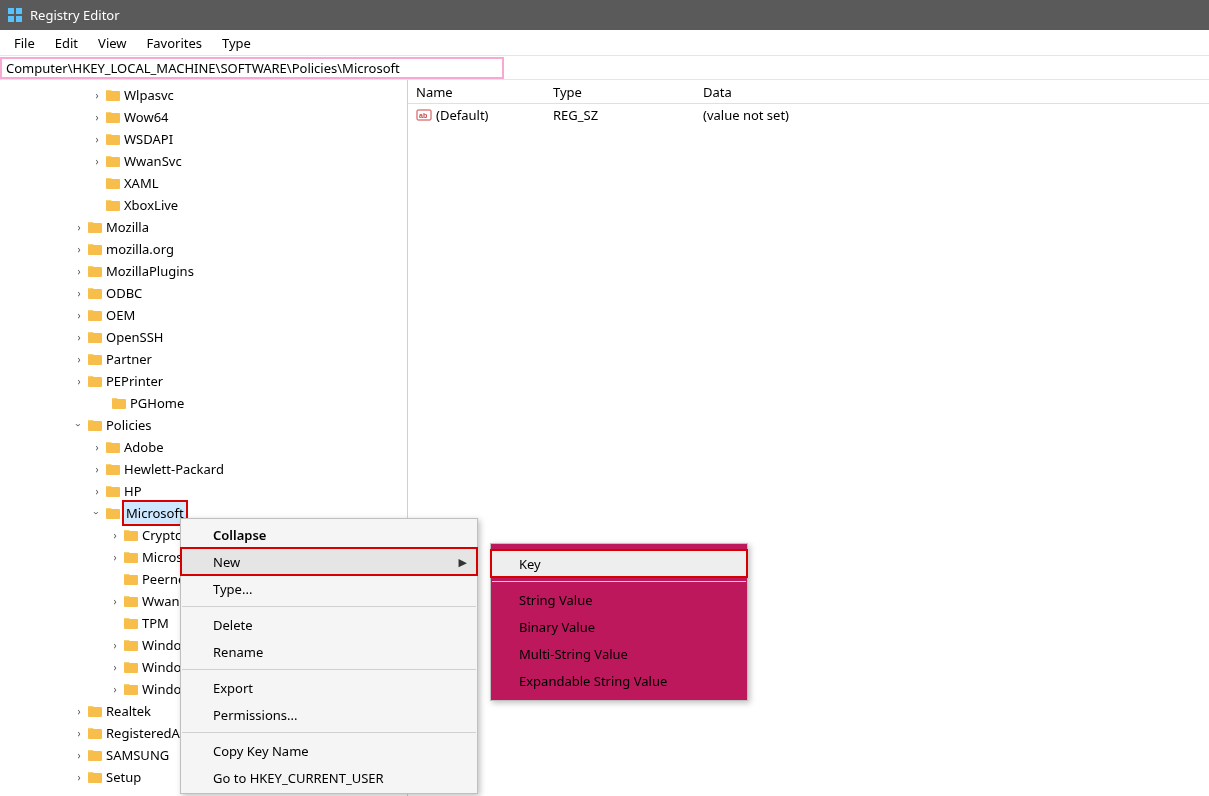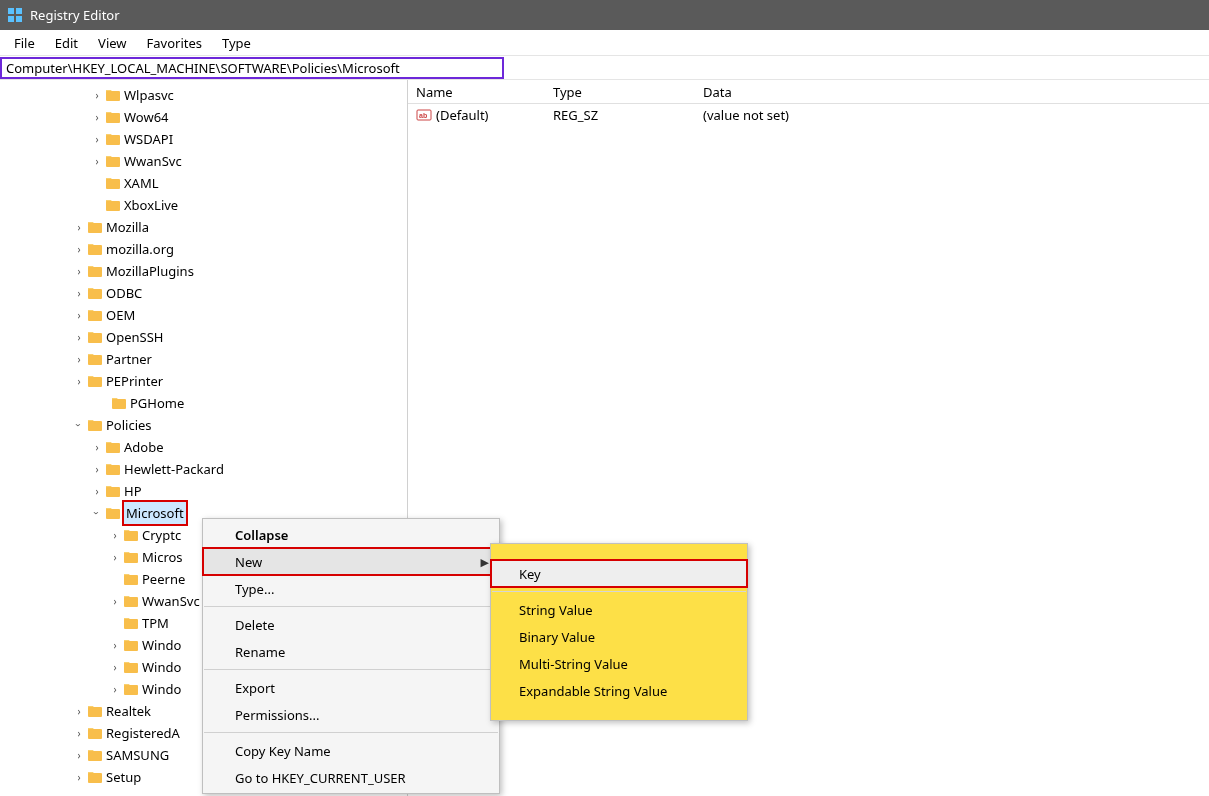--- a/index.html
+++ b/index.html
@@ -42,21 +42,21 @@
   .addressbar {
     height: 24px;
     display:flex;
     align-items:center;
     border-bottom:1px solid #e5e5e5;
     position:relative;
   }
   .address-input {
     flex:0 0 504px;
     height:22px;
-    border: 2px solid #6d28d9;
+    border: 2px solid #f9a8d4;
     font-size:13px;
     font-family:inherit;
     padding: 1px 4px;
     outline:none;
     margin-left:0;
   }
   .content {
     display:flex;
     height: calc(796px - 30px - 26px - 24px);
   }
@@ -142,25 +142,25 @@
   }
   .ctx-item.bold { font-weight:600;}
   .ctx-item.red-box { outline:2px solid #d60000; outline-offset:-1px; background:#e5e5e5; }
   .ctx-sep { height:1px; background:#d0d0d0; margin:4px 1px; }
   .ctx-arrow {
     position:absolute; right:10px;
     font-size:11px;color:#333;
   }
   .submenu {
     position:absolute;
-    background:#fde047;
+    background:#be185d;
     border:1px solid #c0c0c0;
     box-shadow:2px 2px 6px rgba(0,0,0,.25);
     font-size:13px;
-    padding:16px 0;
+    padding:6px 0;
     z-index:40;
   }
   .sub-item {
     height:27px;
     display:flex;
     align-items:center;
     padding:0 28px 0 28px;
     white-space:nowrap;
   }
   .sub-item.red-box {
@@ -546,21 +546,21 @@
         </span>
         <span>(Default)</span>
       </div>
       <div class="col-type">REG_SZ</div>
       <div class="col-data">(value not set)</div>
     </div>
   </div>
 
 </div>
 
-<div class="ctx-menu" style="left:202px; top:518px; width:298px;text-align:right;">
+<div class="ctx-menu" style="left:180px; top:518px; width:298px;text-align:right;">
   <div class="ctx-item bold">Collapse</div>
   <div class="ctx-item red-box">
     <span>New</span>
     <span class="ctx-arrow">▶</span>
   </div>
   <div class="ctx-item">Type...</div>
   <div class="ctx-sep"></div>
   <div class="ctx-item">Delete</div>
   <div class="ctx-item">Rename</div>
   <div class="ctx-sep"></div>

